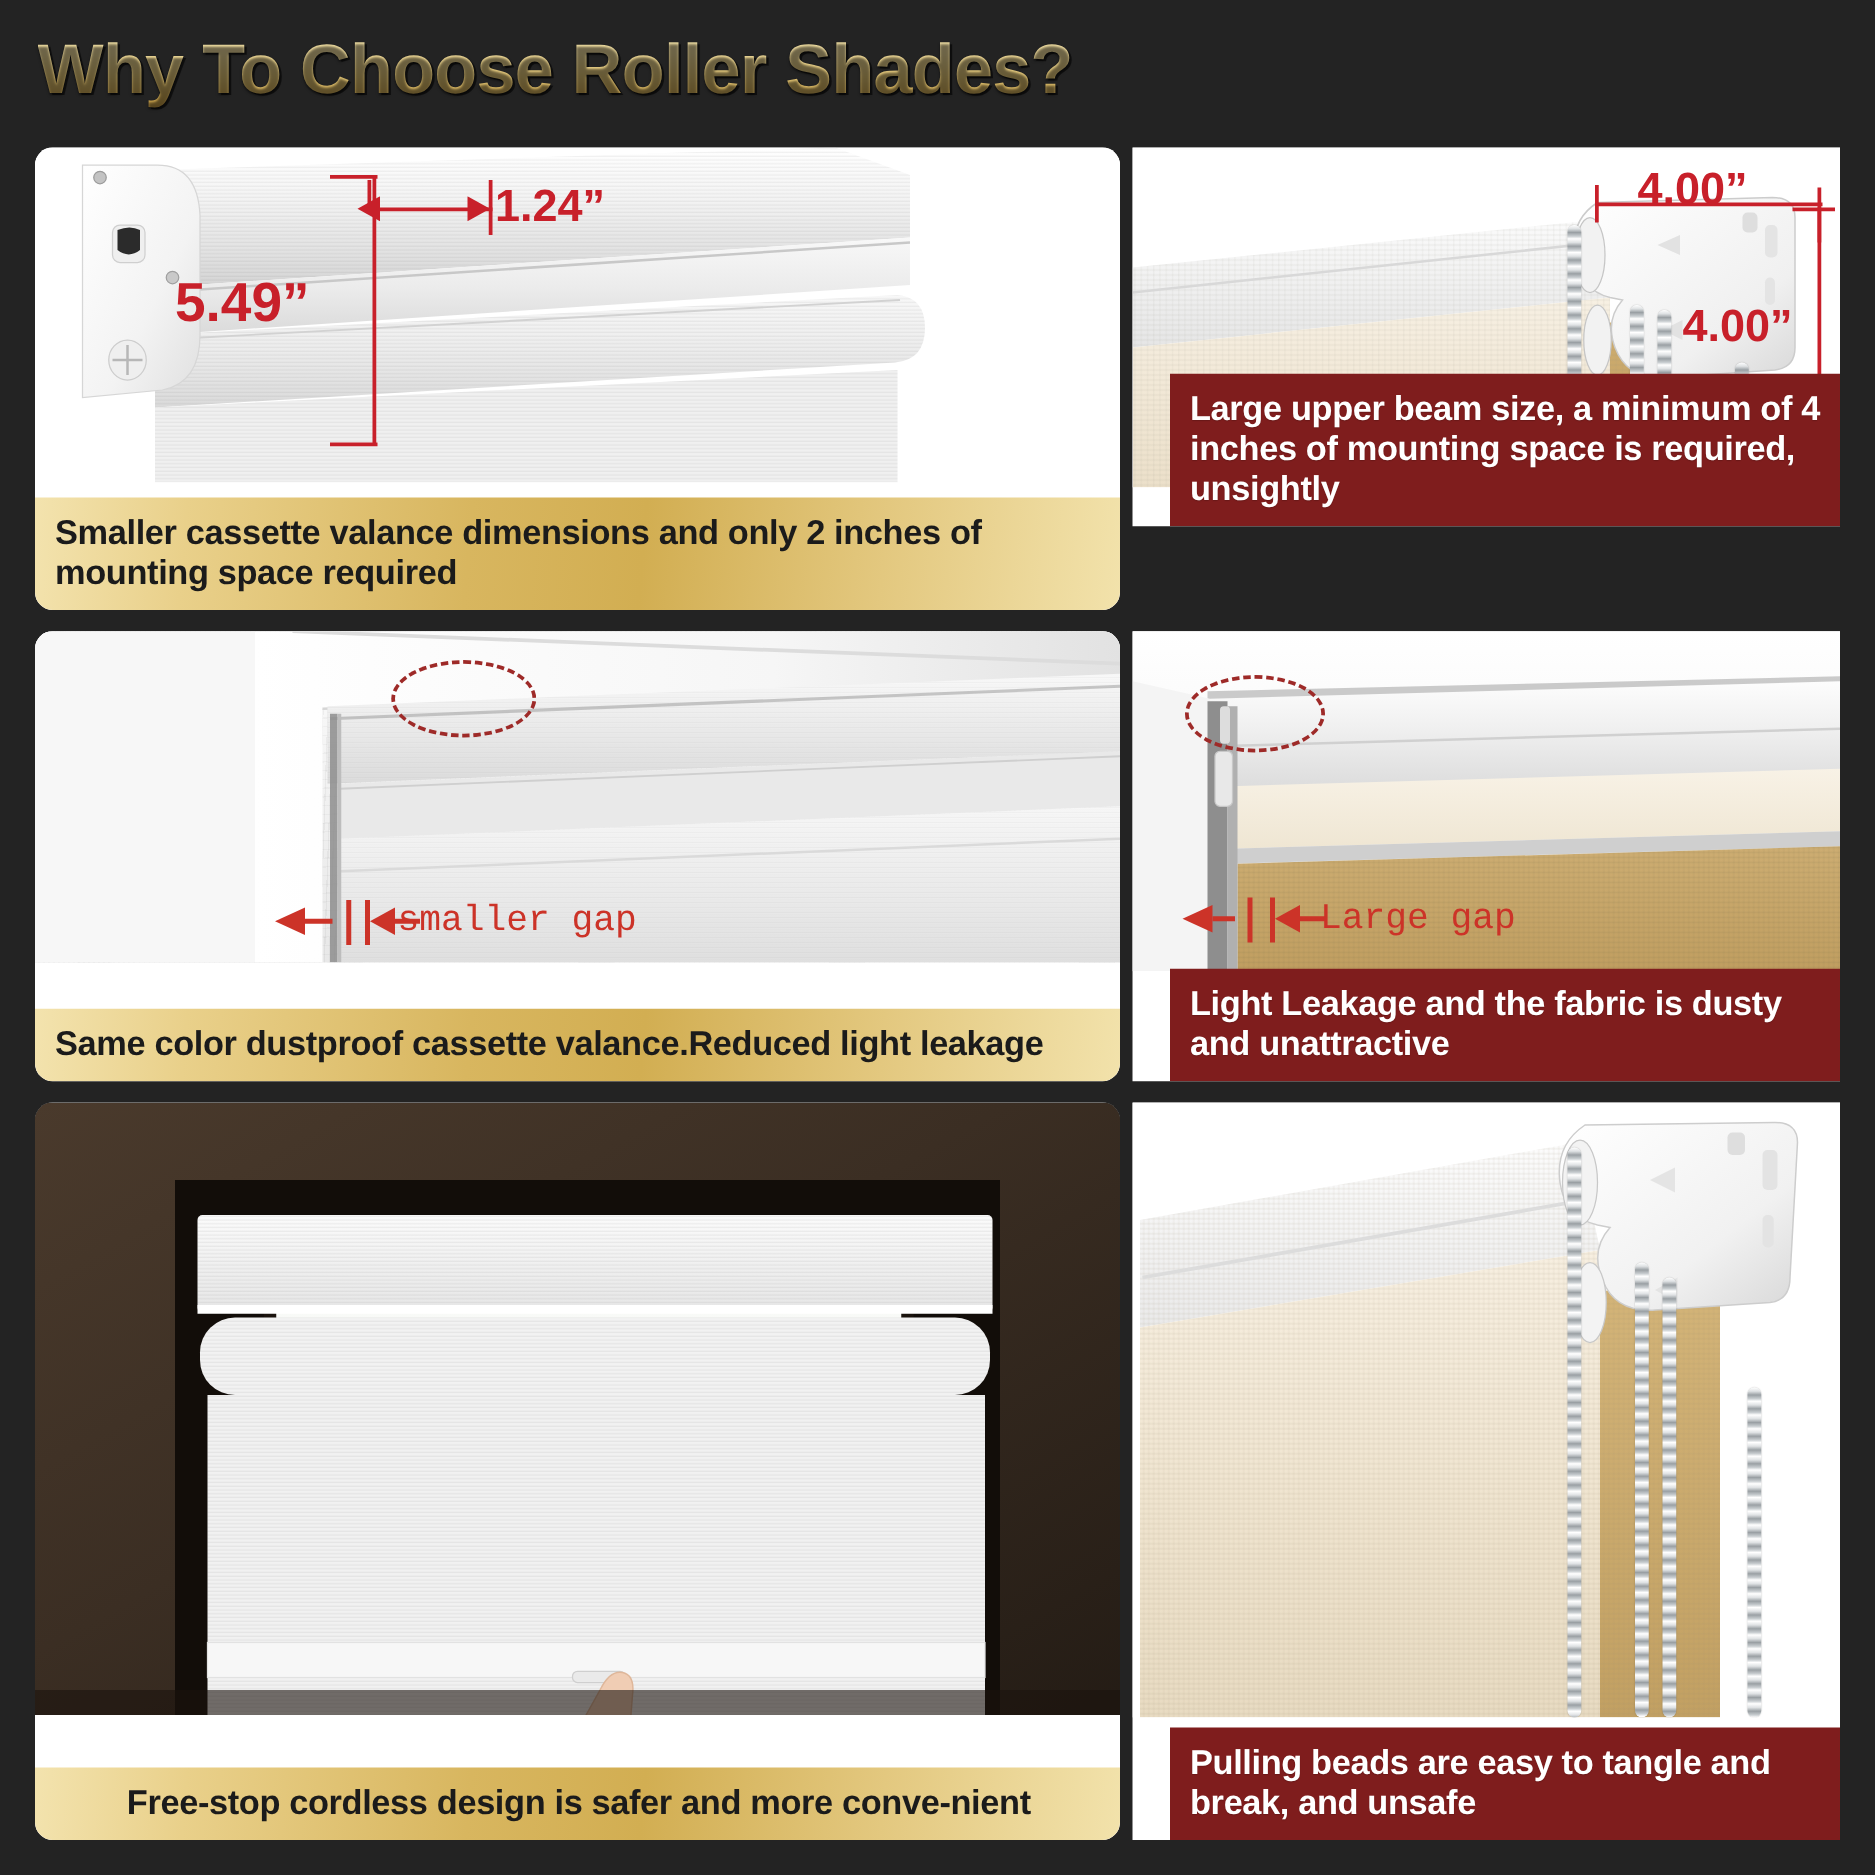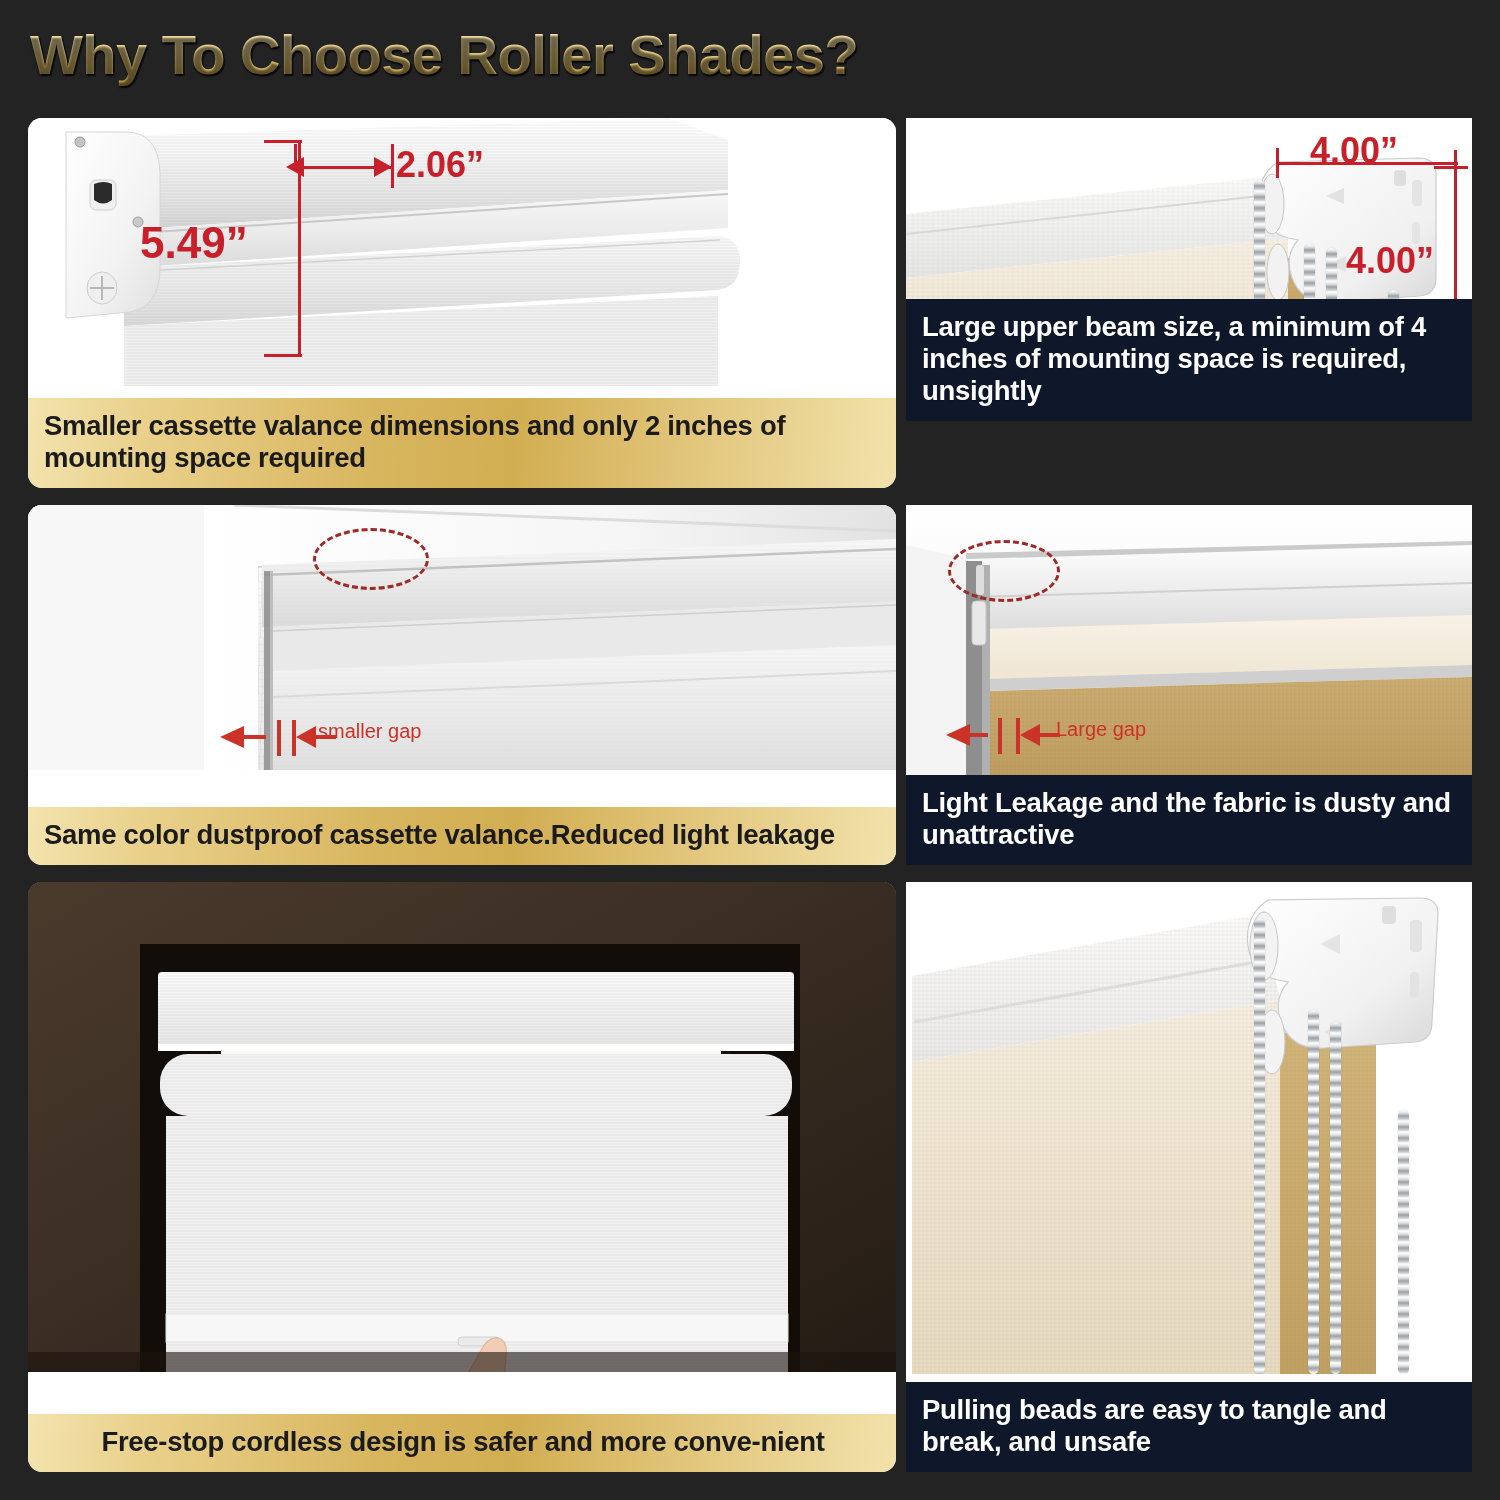--- a/index.html
+++ b/index.html
@@ -75,42 +75,43 @@
     line-height: 1.16;
     letter-spacing: -0.3px;
   }
   .caption.gold {
     background: linear-gradient(95deg,#f3e3ae 0%,#e9d08a 14%,#d8b65f 40%,#d2ae52 56%,#e3c87f 78%,#f2e2ab 100%);
     color: #1b1b1b;
     border-bottom-left-radius: 14px;
     border-bottom-right-radius: 14px;
   }
   .caption.gray {
-    background: #0f172a;
+    background: #7f1d1d;
     color: #ffffff;
     text-shadow: 0 1px 1px rgba(0,0,0,0.18);
+    margin-left: 30px;
   }
 
   
   .art { position: absolute; inset: 0; }
 
   .dim-text {
     position: absolute;
     color: #c8202a;
     font-weight: bold;
     font-family: "Liberation Sans", sans-serif;
     white-space: nowrap;
   }
   .redline { position: absolute; background: #c8202a; }
   .annot-text {
     position: absolute;
     color: #cc3328;
-    font-size: 20px;
+    font-size: 29px;
     white-space: nowrap;
-    font-family: Liberation Sans, sans-serif;
+    font-family: Liberation Mono, monospace;
   }
 
   .dash-ellipse {
     position: absolute;
     border: 3px dashed #9e2a28;
     border-radius: 50%;
   }
 
   
   .fabric-white {
@@ -196,21 +197,21 @@
 
           <div class="redline" style="left:266px; top:48px; width:100px; height:3px;"></div>
           <div class="redline" style="left:266px; top:26px; width:3px; height:26px;"></div>
           <div class="redline" style="left:363px; top:26px; width:3px; height:44px;"></div>
           <svg width="40" height="20" style="position:absolute;left:256px;top:39px;">
             <polygon points="20,0 20,20 2,10" fill="#c8202a"></polygon>
           </svg>
           <svg width="40" height="20" style="position:absolute;left:340px;top:39px;">
             <polygon points="6,0 6,20 24,10" fill="#c8202a"></polygon>
           </svg>
-          <div class="dim-text" style="left:368px; top:26px; font-size:36px;">2.06”</div>
+          <div class="dim-text" style="left:368px; top:26px; font-size:36px;">1.24”</div>
 
           <div class="redline" style="left:268px; top:24px; width:3px; height:0;"></div>
           <div class="redline" style="left:270px; top:22px; width:2.5px; height:216px;"></div>
           <div class="redline" style="left:236px; top:22px; width:38px; height:2.5px;"></div>
           <div class="redline" style="left:236px; top:236px; width:38px; height:2.5px;"></div>
           <div class="dim-text" style="left:112px; top:100px; font-size:44px;">5.49”</div>
         </div>
       </div>
       <div class="caption gold">Smaller cassette valance dimensions and only 2 inches of mounting space required</div>
     </div>

